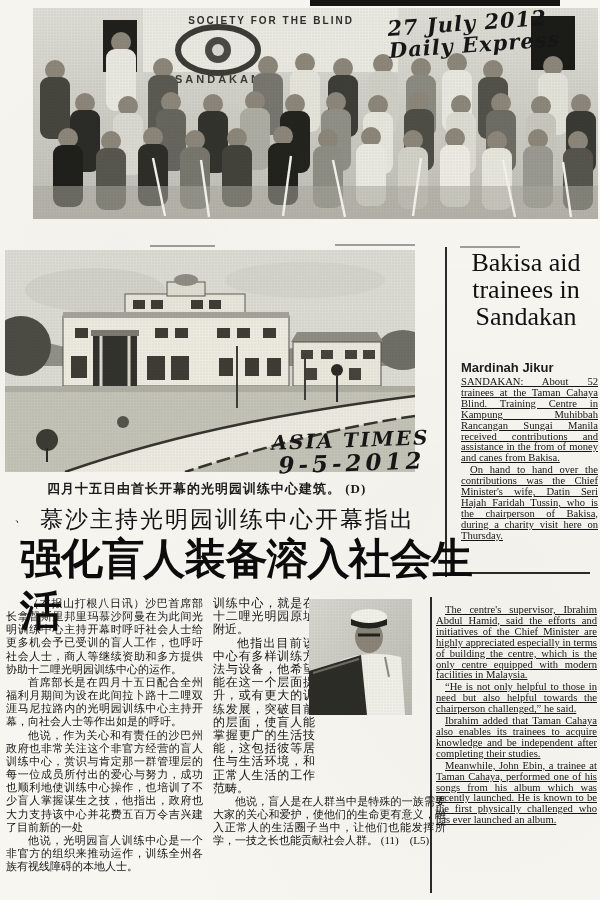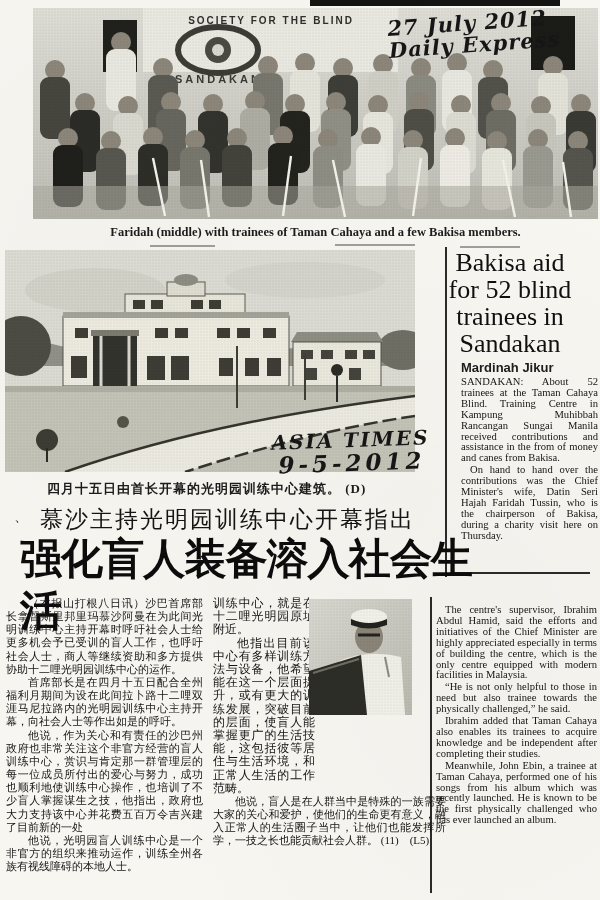--- a/index.html
+++ b/index.html
@@ -21,27 +21,27 @@
   .hw-mid{font-size:20px;letter-spacing:2px;transform:rotate(-2deg);}
   .hw-mid .l2{font-size:23px;letter-spacing:4px;margin-left:6px;}
   
   .cap-en{position:absolute;font-weight:700;font-size:12.5px;font-family:"Liberation Serif",serif;}
   .cap-cn{position:absolute;font-weight:700;font-size:13px;font-family:"Liberation Serif",serif;letter-spacing:1px;}
   
   .vrule{position:absolute;width:2px;background:#2a2a28;}
   .hrule{position:absolute;height:1.5px;background:#2a2a28;}
   .artifact{position:absolute;background:#555;opacity:.55;}
   
-  .en-headline{position:absolute;left:436px;top:249px;width:148px;text-align:center;
+  .en-headline{position:absolute;left:452px;top:249px;width:148px;text-align:center;
     font-family:"Liberation Serif",serif;font-size:26px;line-height:27px;color:#101010;}
   .en-byline{position:absolute;left:461px;top:360px;font-family:"Liberation Sans",sans-serif;
     font-weight:700;font-size:13px;}
   .en-body{position:absolute;font-family:"Liberation Serif",serif;font-size:10.6px;
     line-height:10.9px;text-align:justify;color:#151515;}
-  .en-body p{margin:0 0 1px 0;}
+  .en-body p{margin:0 0 1px 0;text-decoration:underline;}
   .en-body p + p{text-indent:9px;}
   .en-top{left:461px;top:377px;width:137px;}
   .en-bottom{left:436px;top:605px;width:161px;}
   .en-bottom p{text-indent:9px;}
   
   .cn{font-family:"Liberation Serif",serif;color:#141414;}
   .cn-kicker{position:absolute;left:14px;top:504px;width:440px;font-size:23px;letter-spacing:2px;}
   .cn-kicker .mark{font-size:14px;vertical-align:6px;margin-right:10px;}
   .cn-headline{position:absolute;left:20px;top:536px;width:452px;font-size:42px;line-height:52px;
     font-weight:900;font-family:Liberation Mono, monospace;letter-spacing:-1px;
@@ -148,21 +148,20 @@
       </g>
       <rect width="565" height="211" fill="url(#ht)"></rect>
     </svg>
   </div>
 
   <div class="handwriting hw-top" style="left:388px;top:12px;">
     <div>27 July 2012</div>
     <div>Daily Express</div>
   </div>
 
-  <div class="cap-en" style="left:33px;top:225px;width:565px;text-align:center;">Faridah (middle) with trainees of Taman Cahaya and a few Bakisa members.</div>
 
   <div class="photo" style="left:5px;top:250px;width:410px;height:222px;background:#e6e5de;">
     <svg width="410" height="222" viewBox="0 0 410 222">
       <rect width="410" height="222" fill="#dbdad2"></rect>
       <ellipse cx="90" cy="40" rx="70" ry="22" fill="#cfcec6" opacity="0.8"></ellipse>
       <ellipse cx="300" cy="30" rx="80" ry="18" fill="#d2d1c9" opacity="0.8"></ellipse>
 
       <path d="M0 100 L30 90 L60 97 L100 92 L150 99 L200 95 L260 100 L320 96 L410 102 L410 116 L0 116 Z" fill="#82827a" opacity="0.85"></path>
       <ellipse cx="16" cy="96" rx="30" ry="30" fill="#4c4c44"></ellipse>
       <ellipse cx="398" cy="100" rx="26" ry="20" fill="#6e6e65"></ellipse>
@@ -231,36 +230,35 @@
     <div class="l2">9-5-2012</div>
   </div>
 
   <div class="cap-cn" style="left:27px;top:480px;width:400px;margin-left:20px;">四月十五日由首长开幕的光明园训练中心建筑。 (D)</div>
 
   <div class="vrule" style="left:445px;top:247px;height:330px;"></div>
   <div class="vrule" style="left:430px;top:597px;height:296px;"></div>
 
   <div class="en-headline">
     <div>Bakisa aid</div>
-    <div>for 52 blind</div>
     <div>trainees in</div>
     <div>Sandakan</div>
   </div>
   <div class="en-byline">Mardinah Jikur</div>
 
   <div class="en-body en-top">
     <p>SANDAKAN: About 52 trainees at the Taman Cahaya Blind. Training Centre in Kampung Muhibbah Rancangan Sungai Manila received contributions and assistance in the from of money and canes from Bakisa.</p>
     <p>On hand to hand over the contributions was the Chief Minister's wife, Datin Seri Hajah Faridah Tussin, who is the chairperson of Bakisa, during a charity visit here on Thursday.</p>
   </div>
 
   <div class="hrule" style="left:450px;top:572px;width:140px;"></div>
 
   <div class="en-body en-bottom">
     <p>The centre's supervisor, Ibrahim Abdul Hamid, said the efforts and initiatives of the Chief Minister are highly appreciated especially in terms of building the centre, which is the only centre equipped with modern facilities in Malaysia.</p>
-    <p>“He is not only helpful to those in need but also trainee towards the physically challenged,” he said.</p>
+    <p>“He is not only helpful to those in need but also helpful towards the chairperson challenged,” he said.</p>
     <p>Ibrahim added that Taman Cahaya also enables its trainees to acquire knowledge and be independent after completing their studies.</p>
     <p>Meanwhile, John Ebin, a trainee at Taman Cahaya, performed one of his songs from his album which was recently launched. He is known to be the first physically challenged who has ever launched an album.</p>
   </div>
 
   <div class="cn cn-kicker">
     <span class="mark">、</span><span>慕沙主持光明园训练中心开幕指出</span>
   </div>
   <div class="cn-headline">强化盲人装备溶入社会生活</div>
 
   <div class="cn cn-col col1">

